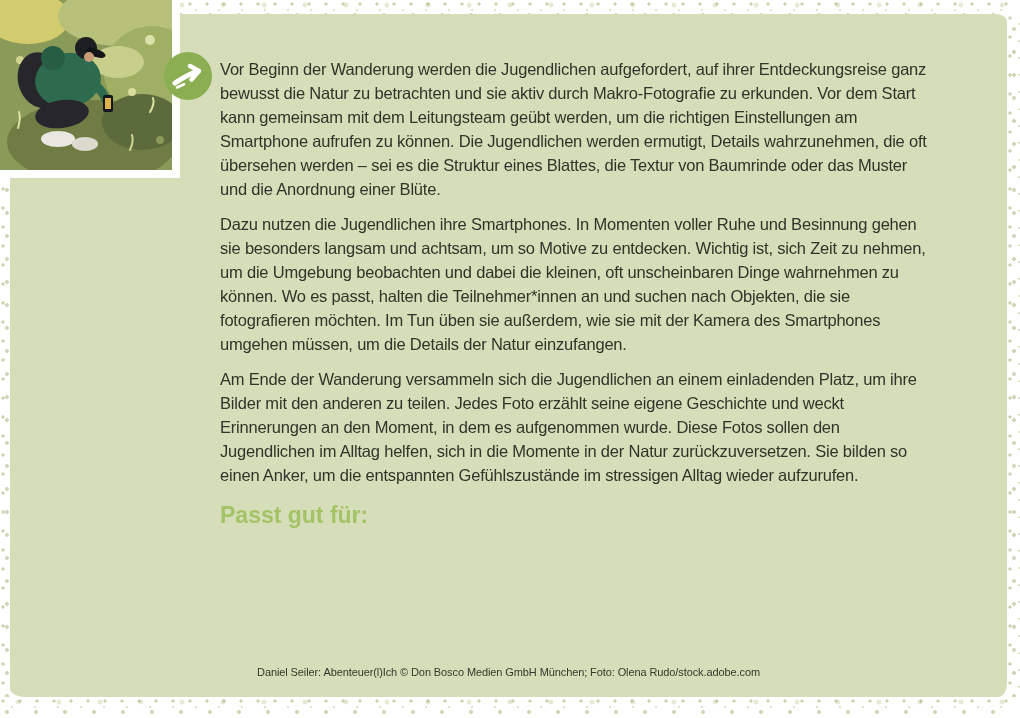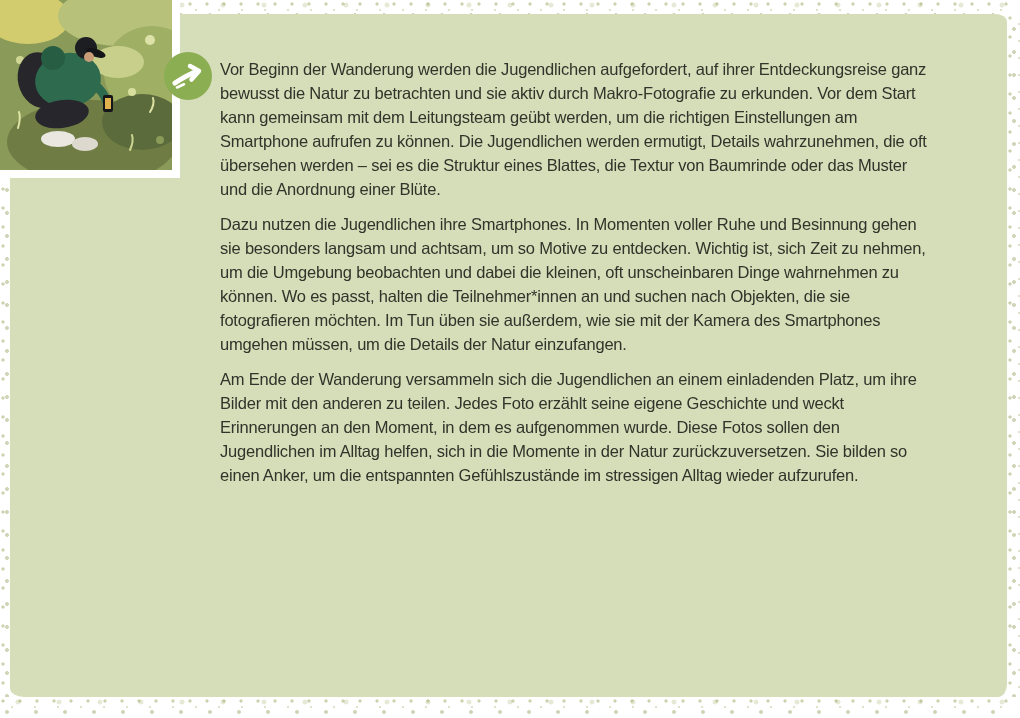--- a/index.html
+++ b/index.html
@@ -145,16 +145,18 @@
       <path d="M11 31 C17 27 24 23 30 20.5" stroke="#ffffff" stroke-width="5" stroke-linecap="round" fill="none"></path>
       <path d="M26 14 L35 19 L27.5 27.5" stroke="#ffffff" stroke-width="4.5" stroke-linecap="round" stroke-linejoin="round" fill="none"></path>
       <path d="M13 35.5 q4 -2 7 -3.2" stroke="#ffffff" stroke-width="2.6" stroke-linecap="round" fill="none"></path>
     </svg>
   </div>
 
   <div class="content">
     <p>Vor Beginn der Wanderung werden die Jugendlichen aufgefordert, auf ihrer Entdeckungsreise ganz bewusst die Natur zu betrachten und sie aktiv durch Makro-Fotografie zu erkunden. Vor dem Start kann gemeinsam mit dem Leitungsteam geübt werden, um die richtigen Einstellungen am Smartphone aufrufen zu können. Die Jugendlichen werden ermutigt, Details wahrzunehmen, die oft übersehen werden – sei es die Struktur eines Blattes, die Textur von Baumrinde oder das Muster und die Anordnung einer Blüte.</p>
     <p>Dazu nutzen die Jugendlichen ihre Smartphones. In Momenten voller Ruhe und Besinnung gehen sie besonders langsam und achtsam, um so Motive zu entdecken. Wichtig ist, sich Zeit zu nehmen, um die Umgebung beobachten und dabei die kleinen, oft unscheinbaren Dinge wahrnehmen zu können. Wo es passt, halten die Teilnehmer*innen an und suchen nach Objekten, die sie fotografieren möchten. Im Tun üben sie außerdem, wie sie mit der Kamera des Smartphones umgehen müssen, um die Details der Natur einzufangen.</p>
     <p>Am Ende der Wanderung versammeln sich die Jugendlichen an einem einladenden Platz, um ihre Bilder mit den anderen zu teilen. Jedes Foto erzählt seine eigene Geschichte und weckt Erinnerungen an den Moment, in dem es aufgenommen wurde. Diese Fotos sollen den Jugendlichen im Alltag helfen, sich in die Momente in der Natur zurückzuversetzen. Sie bilden so einen Anker, um die entspannten Gefühlszustände im stressigen Alltag wieder aufzurufen.</p>
+    <h2 class="suits-heading">Passt gut für:</h2>
   </div>
 
+  <div class="footer">Daniel Seiler: Abenteuer(l)Ich © Don Bosco Medien GmbH München; Foto: Olena Rudo/stock.adobe.com</div>
 
 </div>
 
 </body></html>

